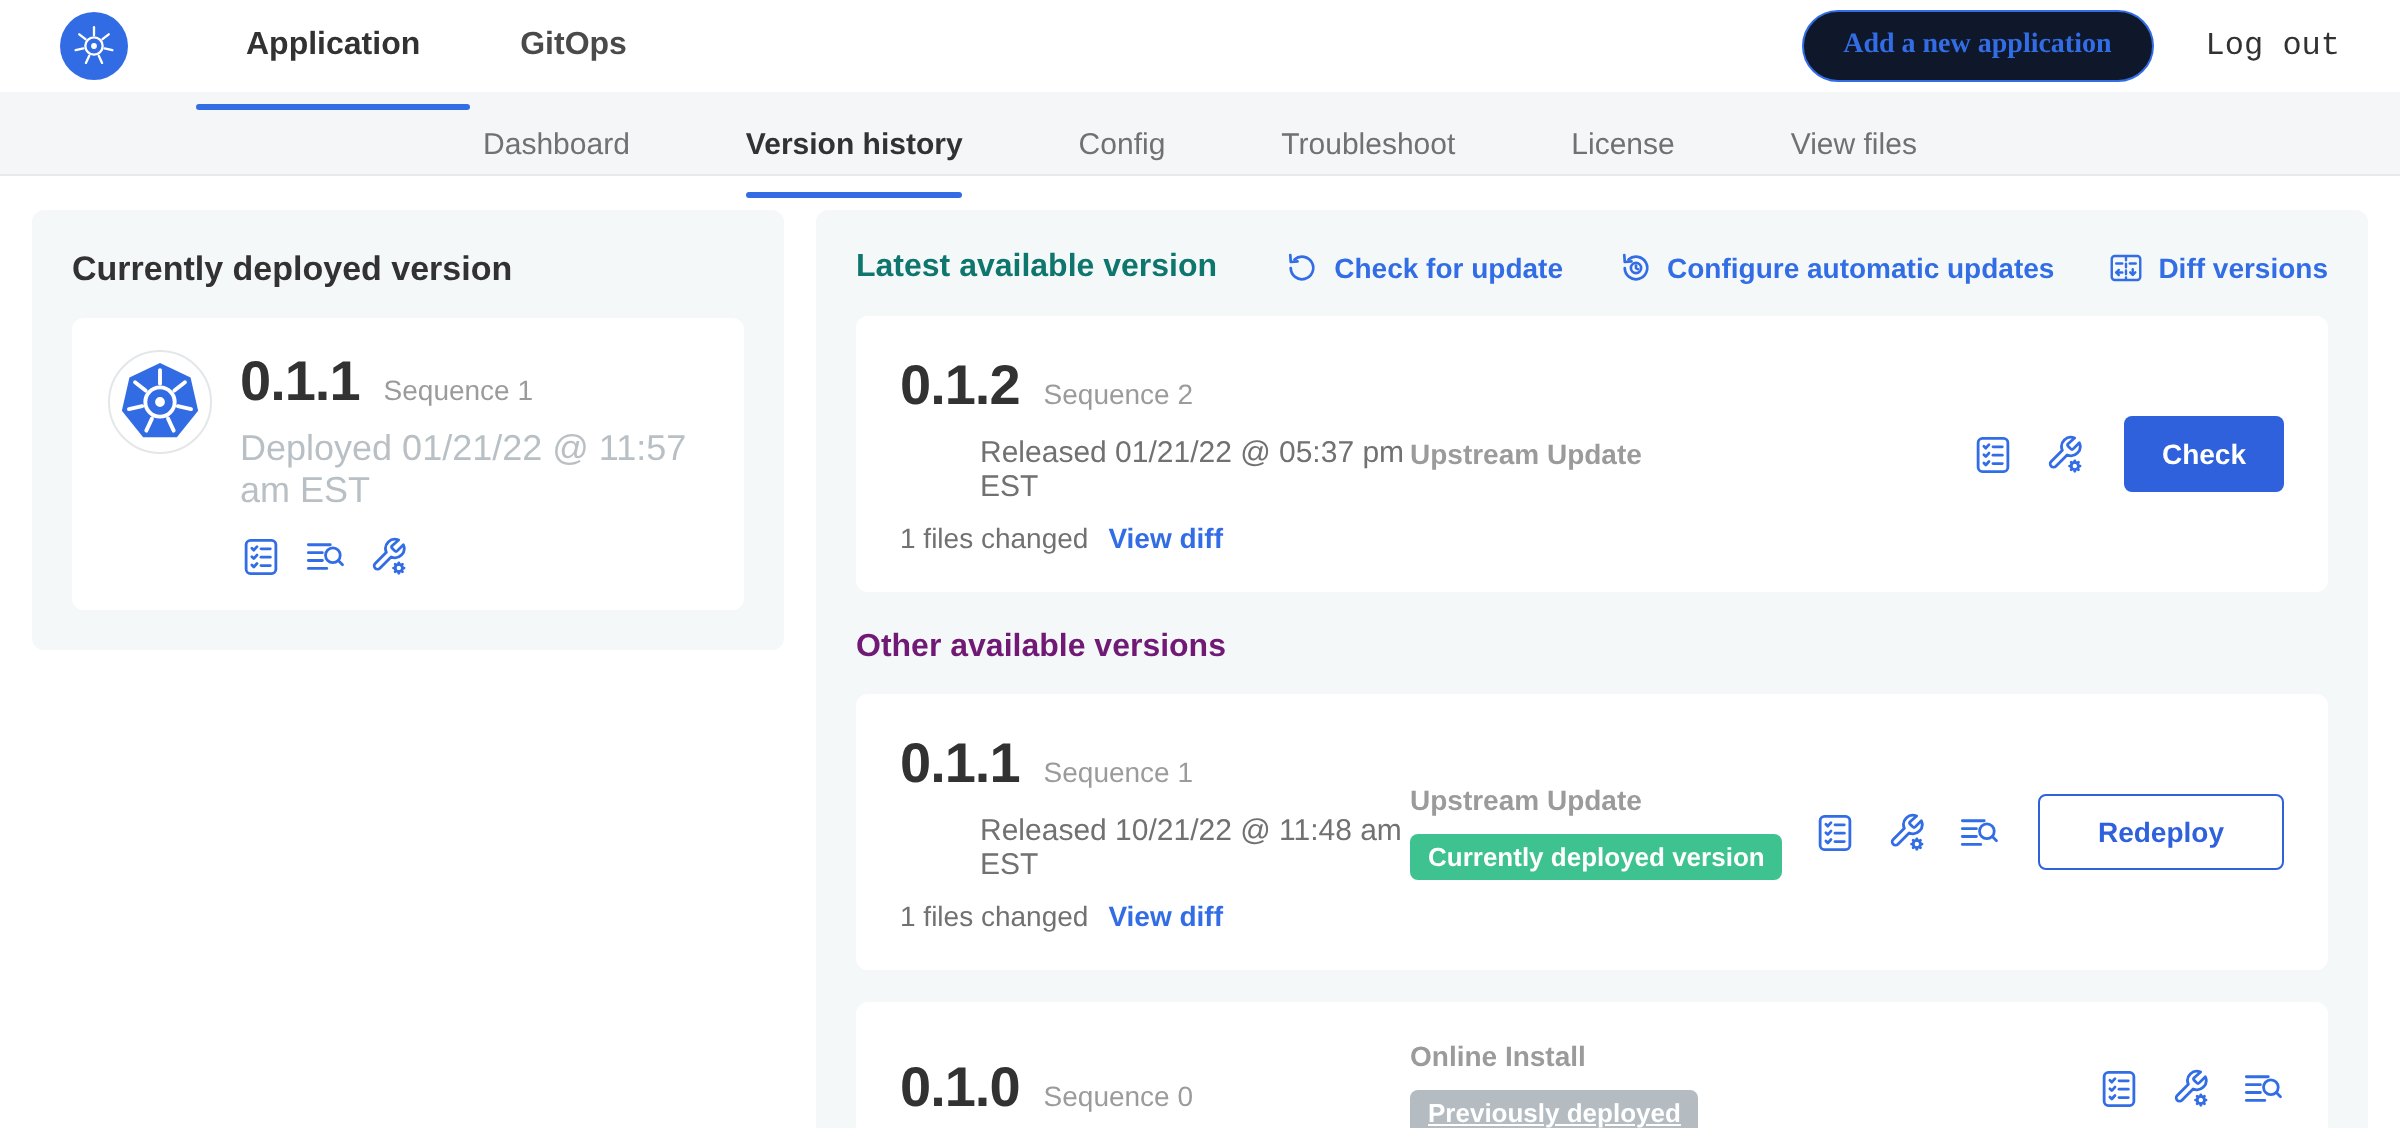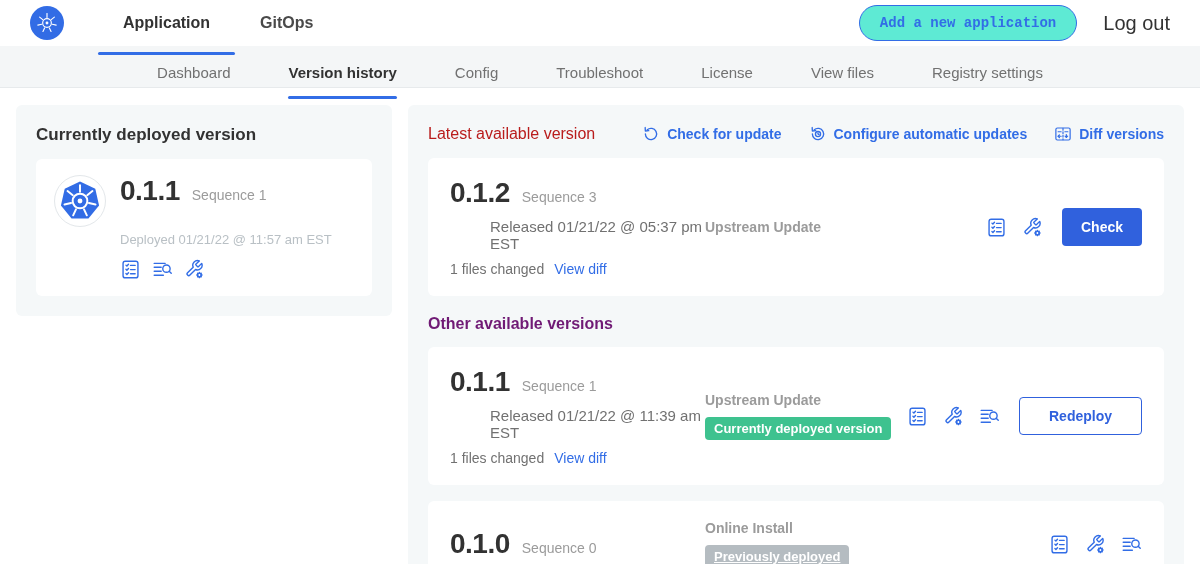--- a/index.html
+++ b/index.html
@@ -17,24 +17,24 @@
   .topnav{ display:flex; align-items:center; height:46px; background:#fff; padding:0 30px; }
   .logo-circle{ width:34px; height:34px; border-radius:50%; background:var(--k8s-blue);
     display:flex; align-items:center; justify-content:center; margin-right:34px; flex:0 0 auto; }
   .logo-circle svg{ width:26px; height:26px; color:#fff; }
   .top-tab{ position:relative; height:64px; display:flex; align-items:center; padding:0 25px;
     font-size:16px; font-weight:600; color:#4a4a4a; cursor:pointer; }
   .top-tab.active{ color:var(--text-dark); }
   .top-tab.active::after{ content:""; position:absolute; left:0; right:0; bottom:0; height:3px;
     background:var(--accent-blue); border-radius:2px; }
   .topnav-right{ margin-left:auto; display:flex; align-items:center; gap:26px; }
-  .add-app-btn{ border:1px solid var(--accent-blue); color:var(--accent-blue); background:#5eead4;
+  .add-app-btn{ border:1px solid var(--accent-blue); color:var(--accent-blue); background:#0f172a;
     border-radius:18px; padding:9px 20px; font-size:14px; font-weight:700; cursor:pointer;
-    font-family:Liberation Mono, monospace; }
-  .logout{ font-size:20px; color:var(--text-dark); font-weight:500; cursor:pointer; }
+    font-family:Liberation Serif, serif; }
+  .logout{ font-size:16px; color:var(--text-dark); font-weight:500; cursor:pointer;font-family:Liberation Mono, monospace; }
 
   
   .subnav{ height:42px; background:var(--subnav-bg); border-bottom:1px solid var(--border);
     display:flex; justify-content:center; gap:58px; }
   .sub-tab{ position:relative; height:53px; display:flex; align-items:center; font-size:15px;
     color:var(--text-gray); cursor:pointer; font-weight:500; }
   .sub-tab.active{ color:var(--text-dark); font-weight:700; }
   .sub-tab.active::after{ content:""; position:absolute; left:0; right:0; bottom:0; height:3px;
     background:var(--accent-blue); border-radius:2px; }
 
@@ -47,41 +47,41 @@
   
   .deployed-title{ font-size:17px; font-weight:700; color:var(--text-dark); }
   .deployed-card{ margin-top:14px; background:#fff; border-radius:6px; padding:16px 18px;
     display:flex; gap:14px; align-items:flex-start; }
   .app-logo{ width:52px; height:52px; border-radius:50%; background:#fff;
     border:1px solid #e3e7ea; display:flex; align-items:center; justify-content:center; flex:0 0 auto; }
   .app-logo svg{ width:44px; height:44px; }
   .v-line1{ display:flex; align-items:baseline; gap:12px; }
   .v-num{ font-size:28px; font-weight:700; color:var(--text-dark); letter-spacing:-0.5px; }
   .v-seq{ font-size:14px; color:var(--text-light); }
-  .deployed-date{ margin-top:25px; font-size:13px; color:#b9c0c5; font-weight:500; }
+  .deployed-date{ margin-top:7px; font-size:18px; color:#b9c0c5; font-weight:500; }
   .icon-row{ display:flex; align-items:center; gap:11px; margin-top:12px; }
   .icon-btn{ width:21px; height:21px; color:var(--accent-blue); cursor:pointer; }
   .icon-btn svg{ width:100%; height:100%; }
 
   
   .avail-header{ display:flex; align-items:center; margin-bottom:15px; }
-  .avail-title{ font-size:16px; font-weight:400; color:#b91c1c; }
+  .avail-title{ font-size:16px; font-weight:700; color:#0f766e; }
   .avail-actions{ margin-left:auto; display:flex; gap:27px; }
   .panel-action{ display:flex; align-items:center; gap:7px; color:var(--accent-blue);
     font-size:14px; font-weight:700; cursor:pointer; }
   .panel-action svg{ width:18px; height:18px; }
 
   .other-title{ font-size:16px; font-weight:600; color:#701a75; margin:19px 0 14px; }
 
   .version-card{ background:#fff; border-radius:6px; padding:19px 22px;
     display:grid; grid-template-columns:255px 1fr auto; align-items:center; }
   .version-card + .version-card{ margin-top:16px; }
   .v-released{ margin-top:9px; font-size:15px; color:var(--text-gray); font-weight:400;margin-left:40px; }
   .v-files{ margin-top:9px; font-size:14px; color:var(--text-gray); display:flex; gap:10px; }
-  .view-diff{ color:var(--accent-blue); font-weight:400; cursor:pointer; }
+  .view-diff{ color:var(--accent-blue); font-weight:700; cursor:pointer; }
   .v-mid{ display:flex; flex-direction:column; align-items:flex-start; gap:9px; }
   .v-source{ font-size:14px; font-weight:600; color:var(--text-light); }
   .badge{ font-size:13px; font-weight:700; color:#fff; border-radius:4px; padding:4px 9px; }
   .badge.green{ background:var(--badge-green); }
   .badge.gray{ background:var(--badge-gray);text-decoration:underline; }
   .v-right{ display:flex; align-items:center; gap:15px; }
   .btn{ font-family:inherit; font-size:14px; font-weight:700; border-radius:4px; cursor:pointer; }
   .btn-primary{ background:var(--button-blue); color:#fff; border:none; padding:11px 19px; margin-left:4px; }
   .btn-outline{ background:#fff; color:var(--button-blue); border:1px solid var(--button-blue);
     padding:10px 29px; margin-left:4px; }
@@ -182,21 +182,20 @@
   </div>
 </header>
 
 <nav class="subnav">
   <div class="sub-tab">Dashboard</div>
   <div class="sub-tab active">Version history</div>
   <div class="sub-tab">Config</div>
   <div class="sub-tab">Troubleshoot</div>
   <div class="sub-tab">License</div>
   <div class="sub-tab">View files</div>
-  <div class="sub-tab">Registry settings</div>
 </nav>
 
 <main>
 
   <aside class="panel deployed-panel">
     <h2 class="deployed-title">Currently deployed version</h2>
     <div class="deployed-card">
       <div class="app-logo">
         <svg viewBox="0 0 36 36">
           <polygon points="18,2 30.5,8 33.6,21.6 24.9,32.4 11.1,32.4 2.4,21.6 5.5,8" fill="#326ce5"></polygon>
@@ -252,21 +251,21 @@
             </svg>
           <span>Diff versions</span>
         </div>
       </div>
     </div>
 
     <div class="version-card">
       <div class="v-left">
         <div class="v-line1">
           <span class="v-num">0.1.2</span>
-          <span class="v-seq">Sequence 3</span>
+          <span class="v-seq">Sequence 2</span>
         </div>
         <div class="v-released">Released 01/21/22 @ 05:37 pm EST</div>
         <div class="v-files">
           <span>1 files changed</span>
           <span class="view-diff">View diff</span>
         </div>
       </div>
       <div class="v-mid">
         <span class="v-source">Upstream Update</span>
       </div>
@@ -284,21 +283,21 @@
     </div>
 
     <h3 class="other-title">Other available versions</h3>
 
     <div class="version-card">
       <div class="v-left">
         <div class="v-line1">
           <span class="v-num">0.1.1</span>
           <span class="v-seq">Sequence 1</span>
         </div>
-        <div class="v-released">Released 01/21/22 @ 11:39 am EST</div>
+        <div class="v-released">Released 10/21/22 @ 11:48 am EST</div>
         <div class="v-files">
           <span>1 files changed</span>
           <span class="view-diff">View diff</span>
         </div>
       </div>
       <div class="v-mid">
         <span class="v-source">Upstream Update</span>
         <span class="badge green">Currently deployed version</span>
       </div>
       <div class="v-right">

